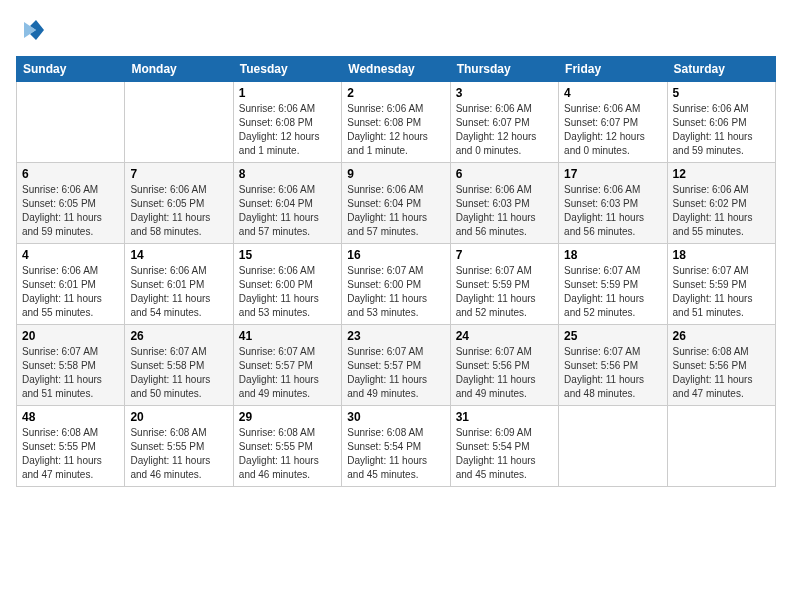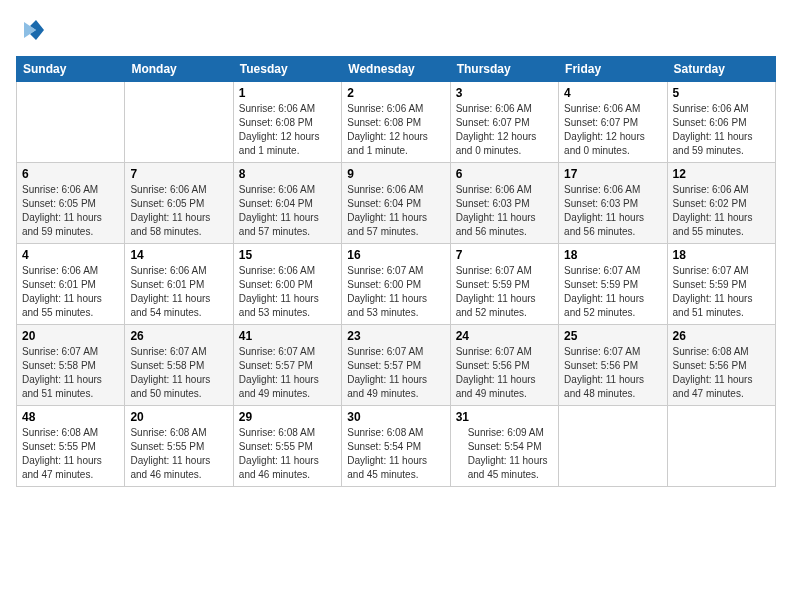--- a/index.html
+++ b/index.html
@@ -308,21 +308,21 @@
 Daylight: 11 hours and 46 minutes.</div>
         </td>
         <td>
           <span class="day-number">30</span>
           <div class="day-info" style="white-space: pre-line;">Sunrise: 6:08 AM
 Sunset: 5:54 PM
 Daylight: 11 hours and 45 minutes.</div>
         </td>
         <td>
           <span class="day-number">31</span>
-          <div class="day-info" style="white-space: pre-line; margin-left: 12px;">Sunrise: 6:09 AM
+          <div class="day-info" style="white-space: pre-line;">Sunrise: 6:09 AM
 Sunset: 5:54 PM
 Daylight: 11 hours and 45 minutes.</div>
         </td>
         <td class="empty-cell"></td>
         <td class="empty-cell"></td>
       </tr>
     </tbody>
 </table>
 
 </body></html>

